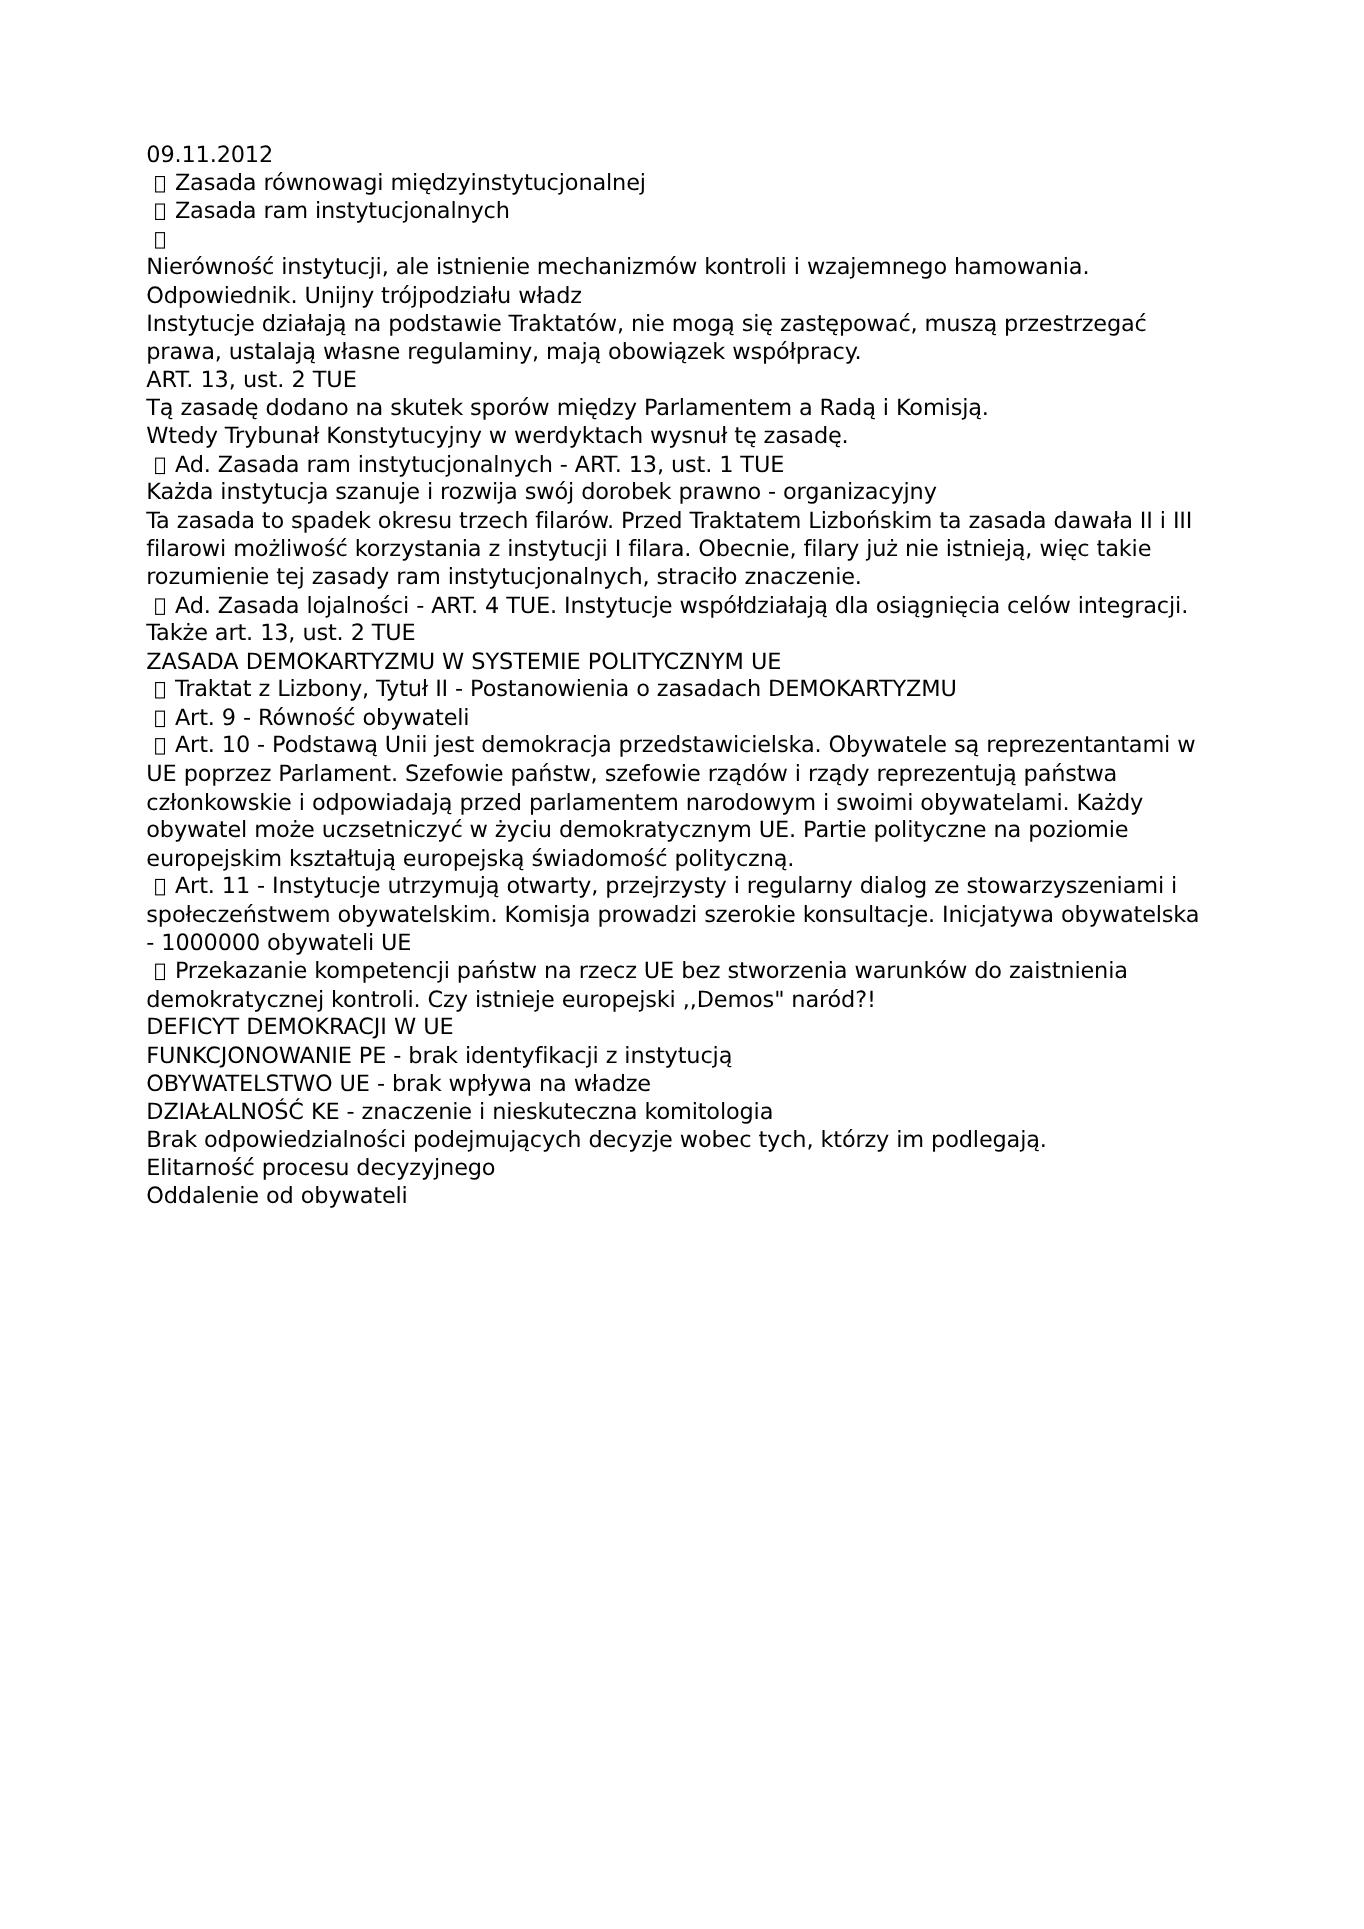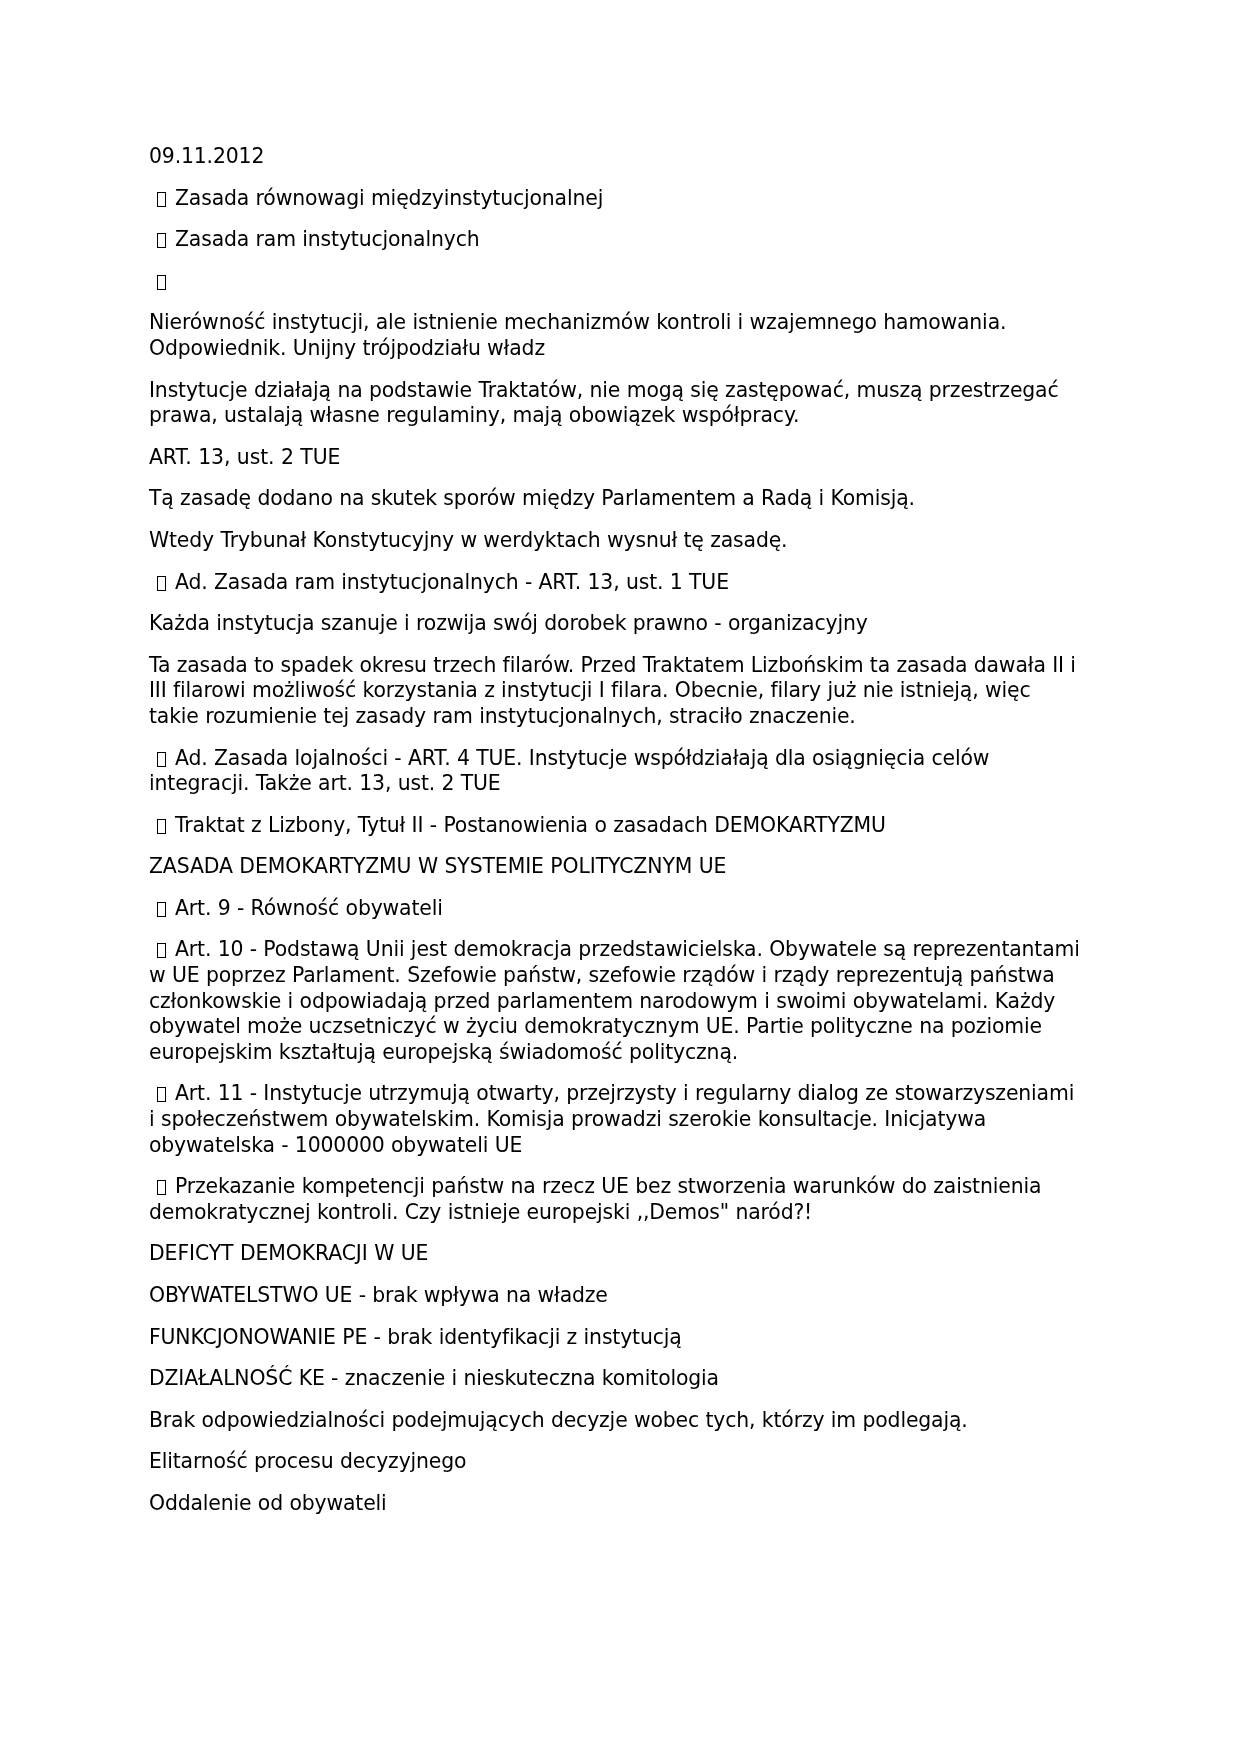--- a/index.html
+++ b/index.html
@@ -28,21 +28,21 @@
   #doc-body {
     font-size: 20.4px;
     line-height: 25.6px;
     letter-spacing: -0.15px;
     word-spacing: 0.1px;
     text-align: left;
   }
 
   
   .para {
-    margin: 16px;
+    margin: 0;
     padding: 0;
     font-size: 20.4px;
     line-height: 25.6px;
     white-space: normal;
   }
 
   
   .para.bulleted {
     text-indent: 0;
   }
@@ -75,27 +75,27 @@
       <p class="para bulleted"><span class="bullet-box"></span></p>
       <p class="para"><span>Nierówność instytucji, ale istnienie mechanizmów kontroli i wzajemnego hamowania. Odpowiednik. Unijny trójpodziału władz</span></p>
       <p class="para"><span>Instytucje działają na podstawie Traktatów, nie mogą się zastępować, muszą przestrzegać prawa, ustalają własne regulaminy, mają obowiązek współpracy.</span></p>
       <p class="para caps"><span>ART. 13, ust. 2 TUE</span></p>
       <p class="para"><span>Tą zasadę dodano na skutek sporów między Parlamentem a Radą i Komisją.</span></p>
       <p class="para"><span>Wtedy Trybunał Konstytucyjny w werdyktach wysnuł tę zasadę.</span></p>
       <p class="para bulleted"><span class="bullet-box"></span><span>Ad. Zasada ram instytucjonalnych - ART. 13, ust. 1 TUE</span></p>
       <p class="para"><span>Każda instytucja szanuje i rozwija swój dorobek prawno - organizacyjny</span></p>
       <p class="para"><span>Ta zasada to spadek okresu trzech filarów. Przed Traktatem Lizbońskim ta zasada dawała II i III filarowi możliwość korzystania z instytucji I filara. Obecnie, filary już nie istnieją, więc takie rozumienie tej zasady ram instytucjonalnych, straciło znaczenie.</span></p>
       <p class="para bulleted"><span class="bullet-box"></span><span>Ad. Zasada lojalności - ART. 4 TUE. Instytucje współdziałają dla osiągnięcia celów integracji. Także art. 13, ust. 2 TUE</span></p>
+      <p class="para caps"><span>ZASADA DEMOKARTYZMU W SYSTEMIE POLITYCZNYM UE</span></p>
       <p class="para bulleted"><span class="bullet-box"></span><span>Traktat z Lizbony, Tytuł II - Postanowienia o zasadach DEMOKARTYZMU</span></p>
-      <p class="para caps"><span>ZASADA DEMOKARTYZMU W SYSTEMIE POLITYCZNYM UE</span></p>
       <p class="para bulleted"><span class="bullet-box"></span><span>Art. 9 - Równość obywateli</span></p>
       <p class="para bulleted"><span class="bullet-box"></span><span>Art. 10 - Podstawą Unii jest demokracja przedstawicielska. Obywatele są reprezentantami w UE poprzez Parlament. Szefowie państw, szefowie rządów i rządy reprezentują państwa członkowskie i odpowiadają przed parlamentem narodowym i swoimi obywatelami. Każdy obywatel może uczsetniczyć w życiu demokratycznym UE. Partie polityczne na poziomie europejskim kształtują europejską świadomość polityczną.</span></p>
       <p class="para bulleted"><span class="bullet-box"></span><span>Art. 11 - Instytucje utrzymują otwarty, przejrzysty i regularny dialog ze stowarzyszeniami i społeczeństwem obywatelskim. Komisja prowadzi szerokie konsultacje. Inicjatywa obywatelska - 1000000 obywateli UE</span></p>
       <p class="para bulleted"><span class="bullet-box"></span><span>Przekazanie kompetencji państw na rzecz UE bez stworzenia warunków do zaistnienia demokratycznej kontroli. Czy istnieje europejski ,,Demos" naród?!</span></p>
       <p class="para caps"><span>DEFICYT DEMOKRACJI W UE</span></p>
+      <p class="para"><span>FUNKCJONOWANIE PE - brak identyfikacji z instytucją</span></p>
       <p class="para"><span>OBYWATELSTWO UE - brak wpływa na władze</span></p>
-      <p class="para"><span>FUNKCJONOWANIE PE - brak identyfikacji z instytucją</span></p>
       <p class="para"><span>DZIAŁALNOŚĆ KE - znaczenie i nieskuteczna komitologia</span></p>
       <p class="para"><span>Brak odpowiedzialności podejmujących decyzje wobec tych, którzy im podlegają.</span></p>
       <p class="para"><span>Elitarność procesu decyzyjnego</span></p>
       <p class="para"><span>Oddalenie od obywateli</span></p>
     </div>
 </div>
 
 </body></html>

